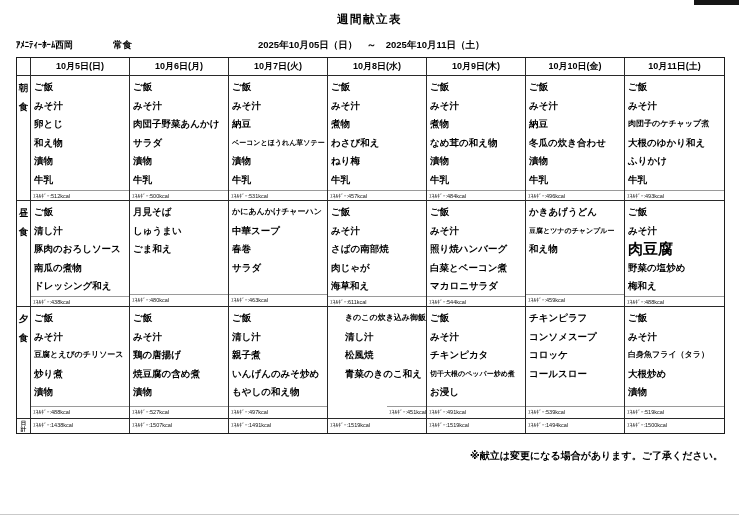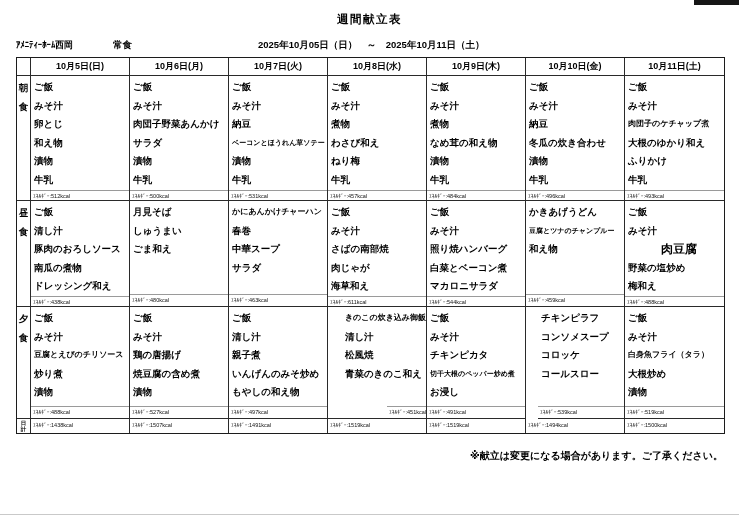--- a/index.html
+++ b/index.html
@@ -157,22 +157,22 @@
         <div class="items">
           <div class="item" style="font-size: 9.5px;">月見そば</div>
           <div class="item" style="font-size: 9.5px;">しゅうまい</div>
           <div class="item" style="font-size: 9.5px;">ごま和え</div>
         </div>
         <div class="kcal">ｴﾈﾙｷﾞｰ:480kcal</div>
       </div>
       <div class="cell meal-cell" style="grid-area: 3 / 4;">
         <div class="items">
           <div class="item" style="font-size: 8px;">かにあんかけチャーハン</div>
+          <div class="item" style="font-size: 9.5px;">中華スープ</div>
           <div class="item" style="font-size: 9.5px;">春巻</div>
-          <div class="item" style="font-size: 9.5px;">中華スープ</div>
           <div class="item" style="font-size: 9.5px;">サラダ</div>
         </div>
         <div class="kcal">ｴﾈﾙｷﾞｰ:463kcal</div>
       </div>
       <div class="cell meal-cell" style="grid-area: 3 / 5;">
         <div class="items">
           <div class="item" style="font-size: 9.5px;">ご飯</div>
           <div class="item" style="font-size: 9.5px;">みそ汁</div>
           <div class="item" style="font-size: 9.5px;">さばの南部焼</div>
           <div class="item" style="font-size: 9.5px;">肉じゃが</div>
@@ -195,21 +195,21 @@
           <div class="item" style="font-size: 9.5px;">かきあげうどん</div>
           <div class="item" style="font-size: 7px;">豆腐とツナのチャンプルー</div>
           <div class="item" style="font-size: 9.5px;">和え物</div>
         </div>
         <div class="kcal">ｴﾈﾙｷﾞｰ:459kcal</div>
       </div>
       <div class="cell meal-cell lastcol" style="grid-area: 3 / 8;">
         <div class="items">
           <div class="item" style="font-size: 9.5px;">ご飯</div>
           <div class="item" style="font-size: 9.5px;">みそ汁</div>
-          <div class="item" style="font-size: 12px; margin-left: 33px;">肉豆腐</div>
+          <div class="item" style="font-size: 15px;">肉豆腐</div>
           <div class="item" style="font-size: 9.5px;">野菜の塩炒め</div>
           <div class="item" style="font-size: 9.5px;">梅和え</div>
         </div>
         <div class="kcal">ｴﾈﾙｷﾞｰ:488kcal</div>
       </div>
       <div class="cell label-cell" style="grid-area: 4 / 1;">
         <div class="lc">夕</div>
         <div class="lc">食</div>
       </div>
       <div class="cell meal-cell" style="grid-area: 4 / 2;">
@@ -254,21 +254,21 @@
       <div class="cell meal-cell" style="grid-area: 4 / 6;">
         <div class="items">
           <div class="item" style="font-size: 9.5px;">ご飯</div>
           <div class="item" style="font-size: 9.5px;">みそ汁</div>
           <div class="item" style="font-size: 9.5px;">チキンピカタ</div>
           <div class="item" style="font-size: 7px;">切干大根のペッパー炒め煮</div>
           <div class="item" style="font-size: 9.5px;">お浸し</div>
         </div>
         <div class="kcal">ｴﾈﾙｷﾞｰ:491kcal</div>
       </div>
-      <div class="cell meal-cell" style="grid-area: 4 / 7; margin-left: 12px;">
+      <div class="cell meal-cell" style="grid-area: 4 / 7;">
         <div class="items">
           <div class="item" style="font-size: 9.5px;">チキンピラフ</div>
           <div class="item" style="font-size: 9.5px;">コンソメスープ</div>
           <div class="item" style="font-size: 9.5px;">コロッケ</div>
           <div class="item" style="font-size: 9.5px;">コールスロー</div>
         </div>
         <div class="kcal">ｴﾈﾙｷﾞｰ:539kcal</div>
       </div>
       <div class="cell meal-cell lastcol" style="grid-area: 4 / 8;">
         <div class="items">

